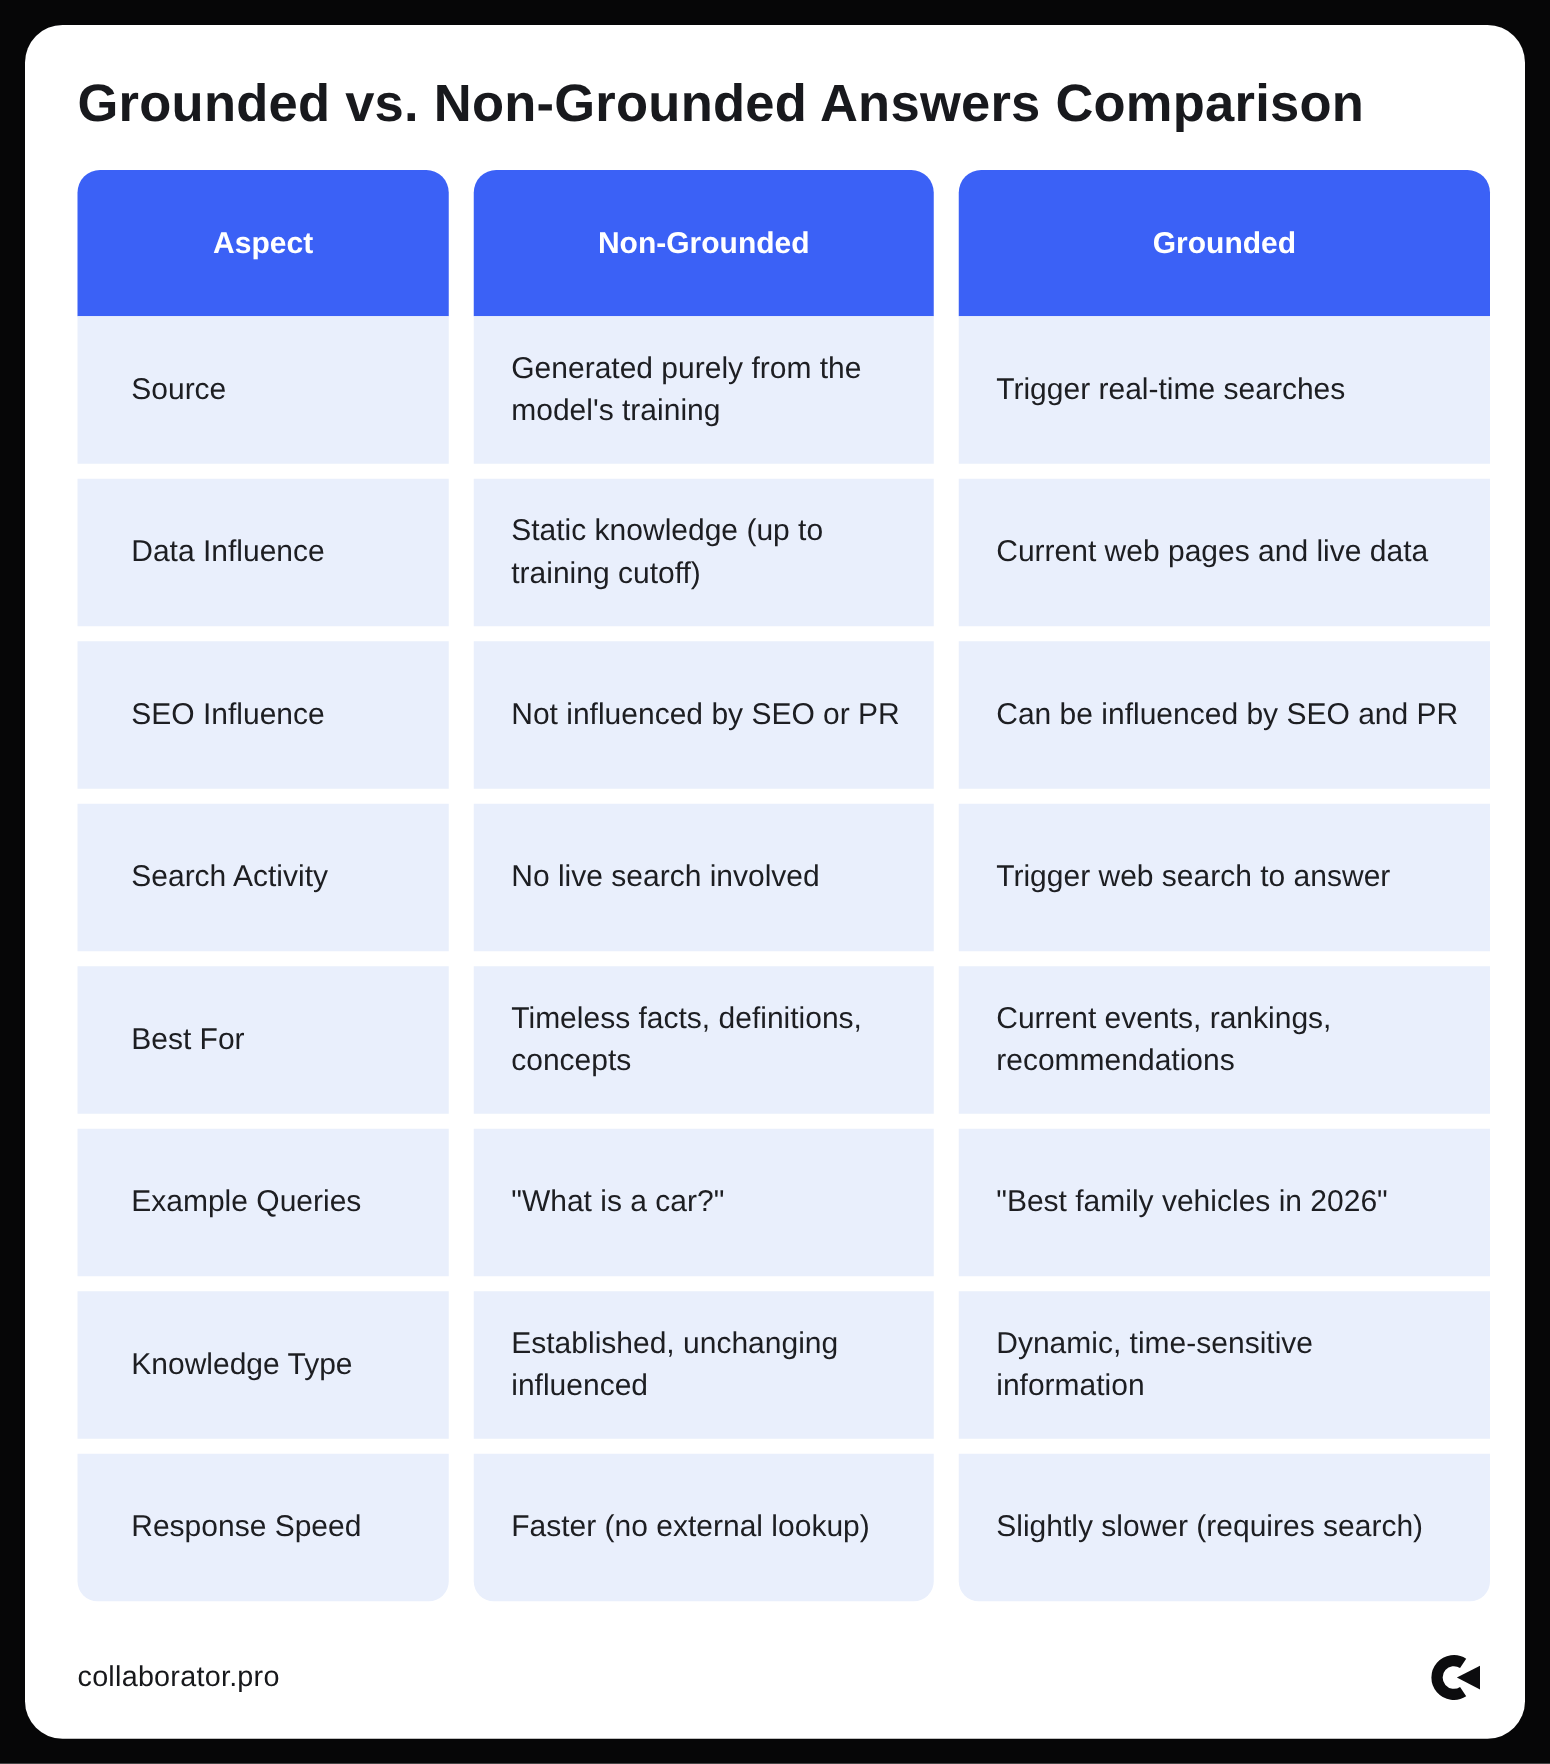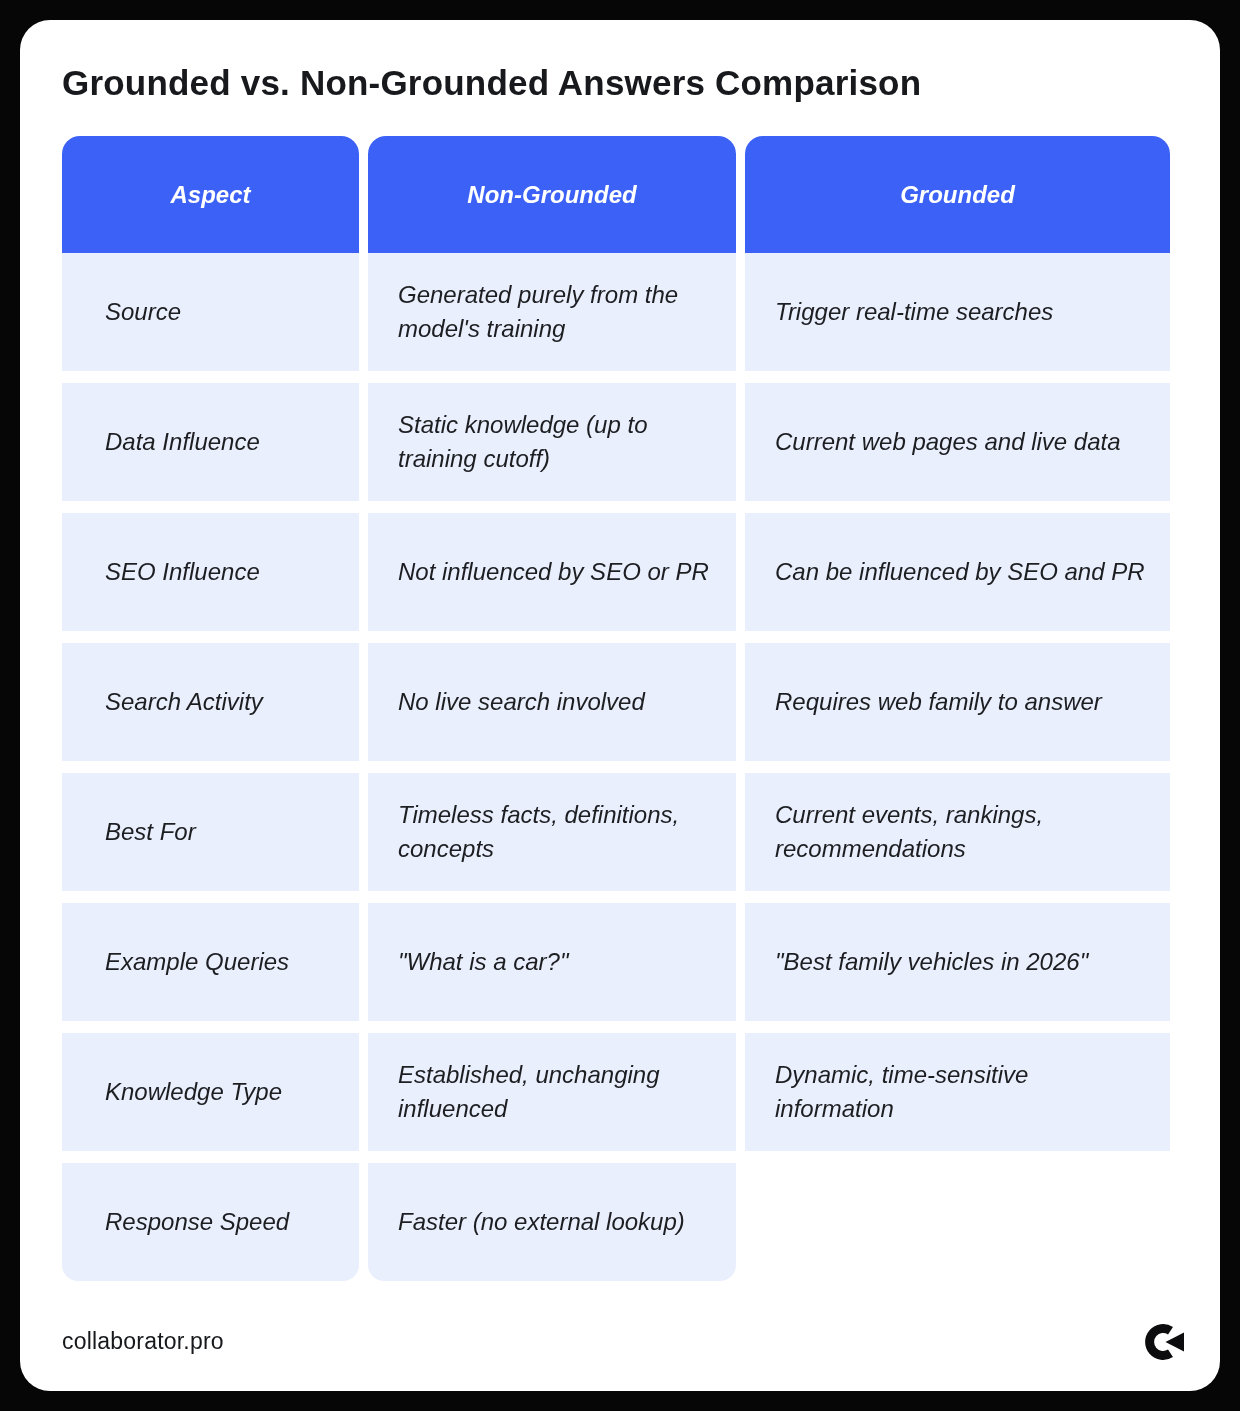--- a/index.html
+++ b/index.html
@@ -13,34 +13,33 @@
     position: absolute;
     left: 20px; top: 20px;
     width: 1200px; height: 1371px;
     background: #ffffff;
     border-radius: 30px;
     box-sizing: border-box;
     overflow: hidden;
   }
   .inner { padding: 40px 40px 0 42px; }
   .page-title {
-    font-size: 35px;
+    font-size: 42px;
     font-weight: 600;
     color: #18191d;
     letter-spacing: 0.2px;
     margin: 0 0 30px 0;
     line-height: 46px;
   }
   .ctable { width: 1117px; }
   .trow {
     display: grid;
     grid-template-columns: 297px 368px 425px;
-    column-gap: 9px;
+    column-gap: 20px;
     margin-top: 12px;
-    font-style: italic;
   }
   .trow.header-row { margin-top: 0; }
   .trow.first-row { margin-top: 0; }
   .cell {
     background: #E9EFFC;
     min-height: 118px;
     display: flex;
     align-items: center;
     box-sizing: border-box;
     padding: 12px 24px 12px 30px;
@@ -101,21 +100,21 @@
 
       <div class="trow">
         <div class="cell aspect">SEO Influence</div>
         <div class="cell">Not influenced by SEO or PR</div>
         <div class="cell">Can be influenced by SEO and PR</div>
       </div>
 
       <div class="trow">
         <div class="cell aspect">Search Activity</div>
         <div class="cell">No live search involved</div>
-        <div class="cell">Requires web family to answer</div>
+        <div class="cell">Trigger web search to answer</div>
       </div>
 
       <div class="trow">
         <div class="cell aspect">Best For</div>
         <div class="cell">Timeless facts, definitions, concepts</div>
         <div class="cell">Current events, rankings, recommendations</div>
       </div>
 
       <div class="trow">
         <div class="cell aspect">Example Queries</div>
@@ -125,20 +124,21 @@
 
       <div class="trow">
         <div class="cell aspect">Knowledge Type</div>
         <div class="cell">Established, unchanging influenced</div>
         <div class="cell">Dynamic, time-sensitive information</div>
       </div>
 
       <div class="trow last-row">
         <div class="cell aspect">Response Speed</div>
         <div class="cell">Faster (no external lookup)</div>
+        <div class="cell">Slightly slower (requires search)</div>
       </div>
     </div>
   </div>
 
   <div class="footer-site">collaborator.pro</div>
 
   <svg class="footer-logo" viewBox="0 0 46 42" xmlns="http://www.w3.org/2000/svg" aria-hidden="true">
     <path d="M 26.5 32.3 A 13.5 13.5 0 1 1 26.5 9.7" fill="none" stroke="#0c0c0e" stroke-width="9" stroke-linecap="butt"></path>
     <polygon points="40,11.5 21.5,21 40,30.5" fill="#0c0c0e"></polygon>
   </svg>

